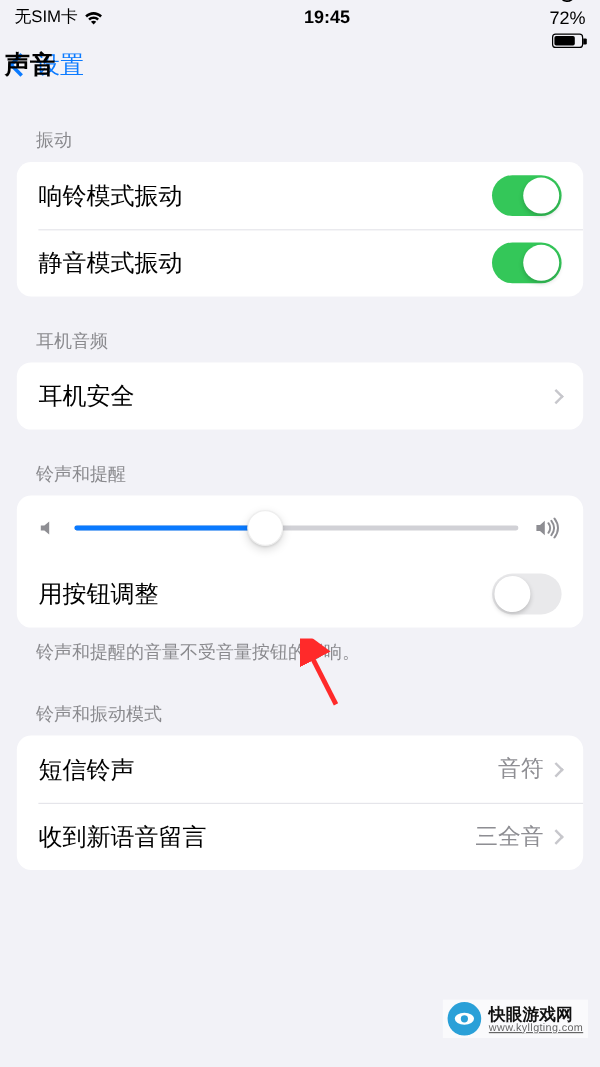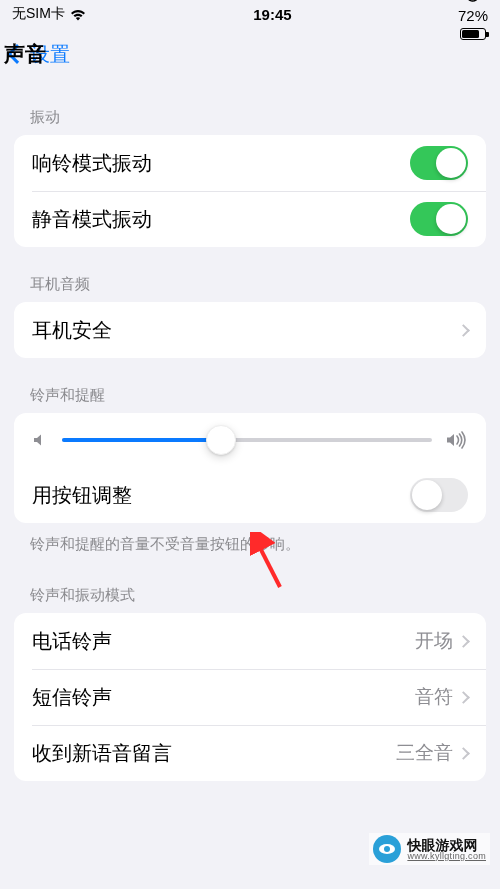--- a/index.html
+++ b/index.html
@@ -247,25 +247,20 @@
     <div class="toggle toggle-off">
         <div class="toggle-knob"></div>
       </div>
   </div>
 </div>
 <div class="section-footer">铃声和提醒的音量不受音量按钮的影响。</div>
 
 <div class="section-header">铃声和振动模式</div>
 <div class="group">
   <div class="row">
-    <span class="row-label">电话铃声</span>
-    <span class="row-value">开场</span>
-    <span class="chevron-right"></span>
-  </div>
-  <div class="row">
     <span class="row-label">短信铃声</span>
     <span class="row-value">音符</span>
     <span class="chevron-right"></span>
   </div>
   <div class="row">
     <span class="row-label">收到新语音留言</span>
     <span class="row-value">三全音</span>
     <span class="chevron-right"></span>
   </div>
 </div>

